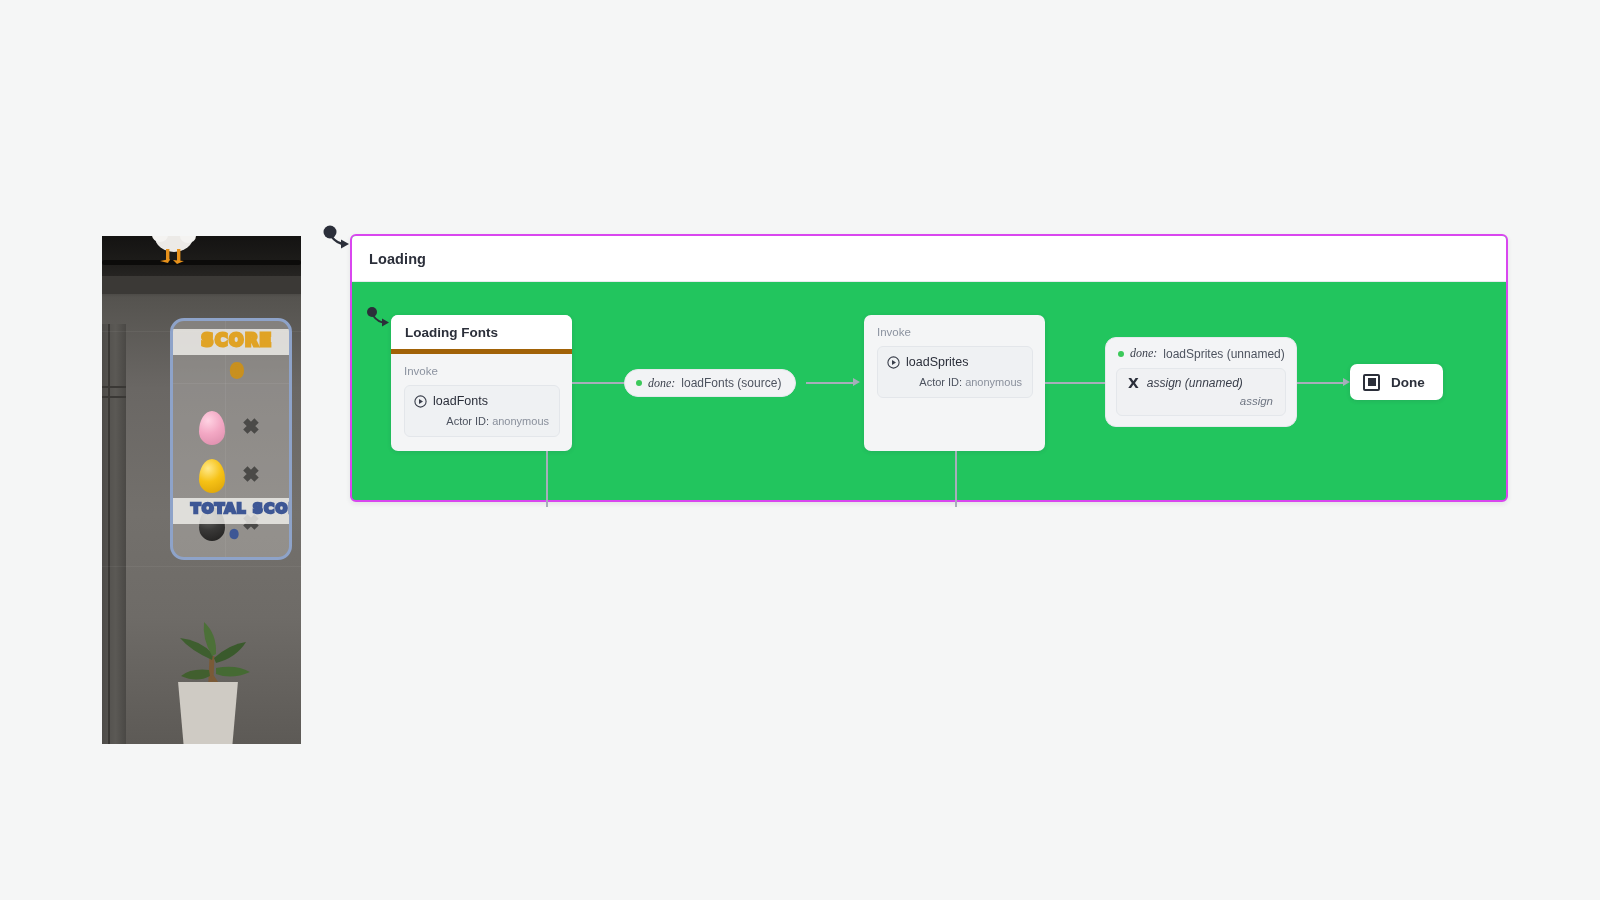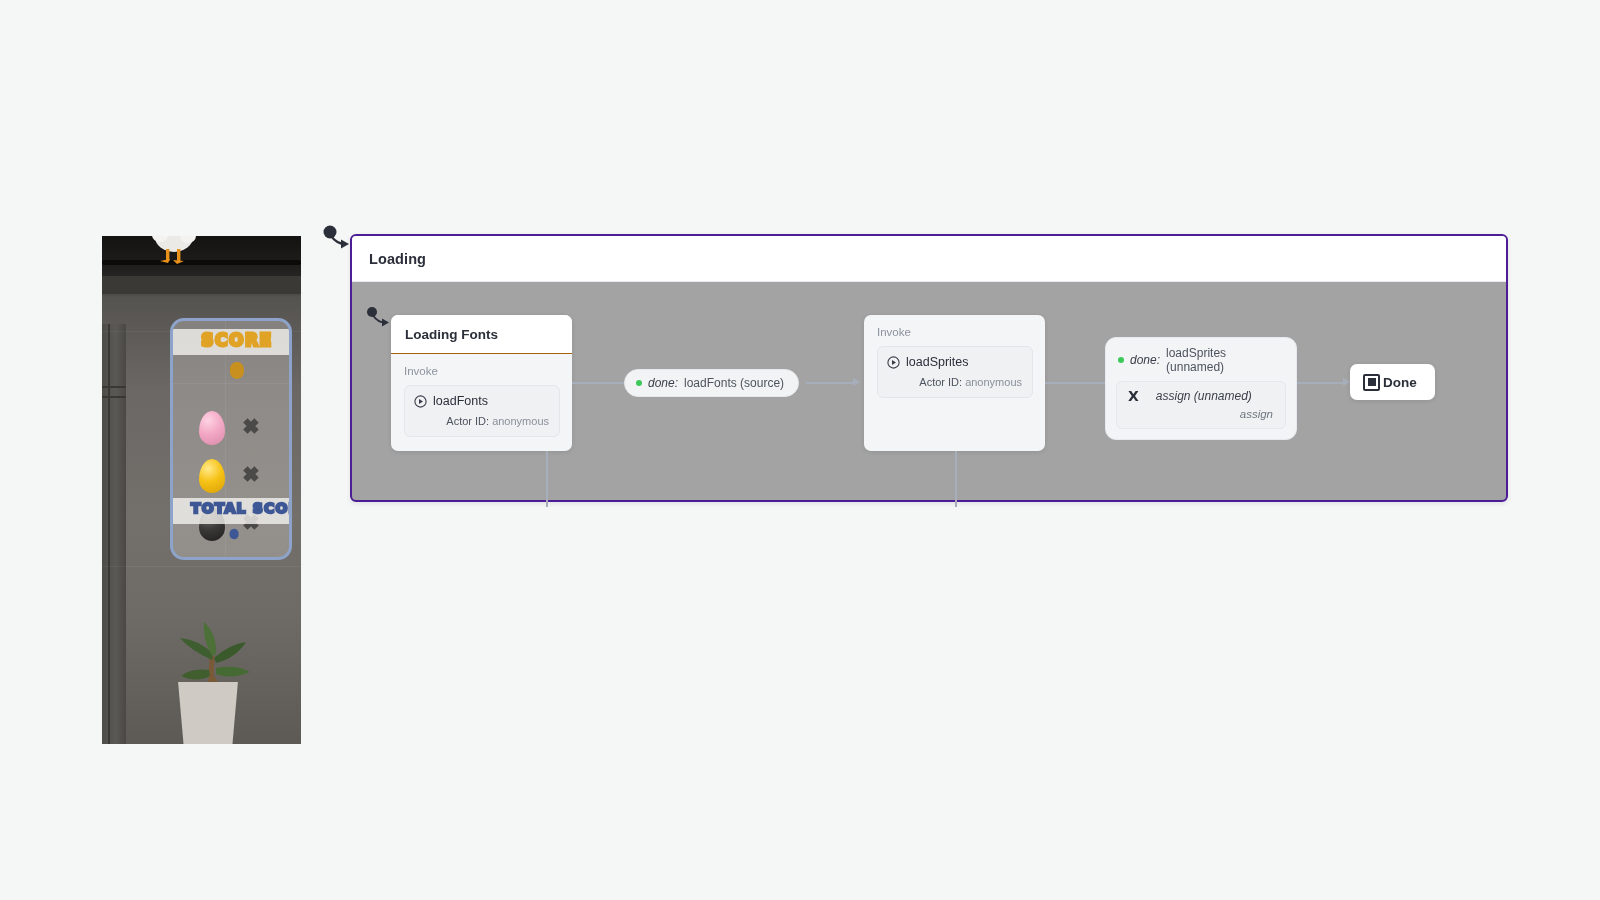--- a/index.html
+++ b/index.html
@@ -126,22 +126,22 @@
   }
   .gp-gridline { position:absolute; background: rgba(255,255,255,0.06); }
 
   
   .chart-area { position:absolute; left:0; top:0; width:1600px; height:900px; }
 
   .machine-box {
     position: absolute;
     left: 350px; top: 234px;
     width: 1158px; height: 268px;
-    background: #a3a3a3;
-    border: 2px solid #4c1d95;
+    background: #22c55e;
+    border: 2px solid #d946ef;
     border-radius: 6px;
     box-shadow: 0 2px 5px rgba(40,50,70,0.09);
   }
   .machine-header {
     position:absolute; left:0; top:0; width:100%; height:46px;
     background:#ffffff;
     border-bottom: 1px solid #e7eaee;
     border-radius: 4px 4px 0 0;
     display:flex; align-items:center;
   }
@@ -155,21 +155,21 @@
   .state-node {
     position: absolute;
     background: #f4f5f6;
     border-radius: 7px;
     box-shadow: 0 1px 4px rgba(40,50,70,0.13);
     overflow: hidden;
   }
   .state-node-header {
     height: 39px; background:#ffffff;
     display:flex; align-items:center;
-    border-bottom:1px solid #a16207;
+    border-bottom:5px solid #a16207;
   }
   .state-node-title {
     padding-left: 14px; font-size: 13.5px; font-weight: bold; color:#2b2f3a;
   }
   .state-node-body { padding: 11px 12px 12px 13px; }
   .invoke-label { font-size: 11.5px; color:#8c93a0; margin-bottom: 8px; }
   .invoke-card {
     background: #eff1f3;
     border: 1px solid #e3e6ea;
     border-radius: 6px;
@@ -187,21 +187,21 @@
     background: #f2f3f5;
     border: 1px solid #e5e8ec;
     border-radius: 14px;
     height: 28px;
     display:flex; align-items:center; gap:6px;
     padding: 0 14px 0 11px;
     font-size: 12px; color:#4d535f;
     white-space:nowrap;
   }
   .green-dot { width:6px; height:6px; border-radius:50%; background:#3cc95a; flex:none; }
-  .evt-kind { font-style: italic; color:#3a3f4b; }
+  .evt-kind { font-style: italic; color:#3a3f4b;font-family:Liberation Serif, serif; }
   .evt-name { color:#4d535f; }
 
   
   .transition-group {
     position:absolute;
     background:#f3f4f6;
     border:1px solid #e6e9ed;
     border-radius: 11px;
     padding: 8px 10px 10px 10px;
   }
@@ -209,31 +209,31 @@
   .action-card {
     background:#f0f1f3;
     border:1px solid #e4e7eb;
     border-radius:6px;
     padding:7px 12px 8px 11px;
   }
   .action-row { display:flex; align-items:center; gap:8px; }
   .action-x {
     font-family:"DejaVu Sans", sans-serif; font-weight:bold; font-size:14px; color:#2b2f3a; line-height:1;
   }
-  .action-title { font-size:12px; font-style:italic; color:#3a3f4b;margin-left:9px; }
+  .action-title { font-size:12px; font-style:italic; color:#3a3f4b; }
   .action-sub { margin-top:5px; padding-left:26px; font-size:11.5px; font-style:italic; color:#6f7683;text-align:right; }
 
   
   .final-node {
     position:absolute;
     background:#ffffff;
     border-radius:7px;
     box-shadow: 0 1px 4px rgba(40,50,70,0.14);
     height: 36px;
-    display:flex; align-items:center; gap:3px;
+    display:flex; align-items:center; gap:11px;
     padding: 0 18px 0 13px;
   }
   .final-icon { width:17px; height:17px; border:2px solid #2b2f3a; border-radius:2px; display:flex; align-items:center; justify-content:center;}
   .final-icon i { display:block; width:8px; height:8px; background:#2b2f3a; }
   .final-label { font-size:13.5px; font-weight:bold; color:#2b2f3a; }
 
   
   .edge { position:absolute; background:#a7aebb; }
   .edge.h { height: 1.6px; }
   .edge.v { width: 1.6px; }

